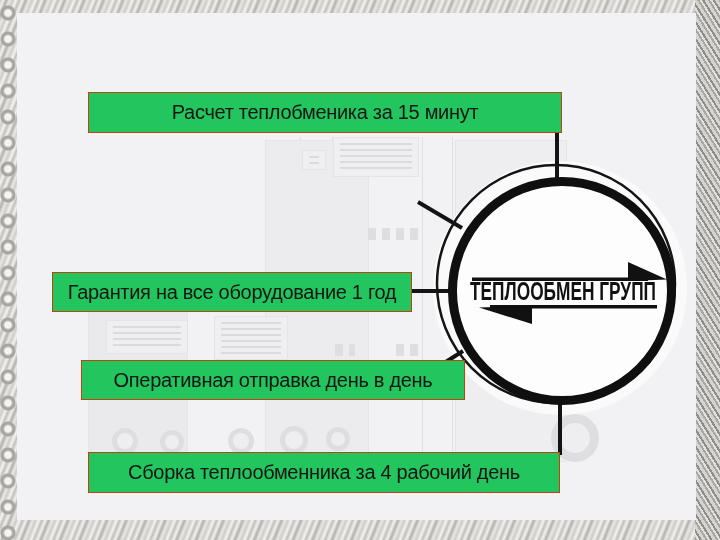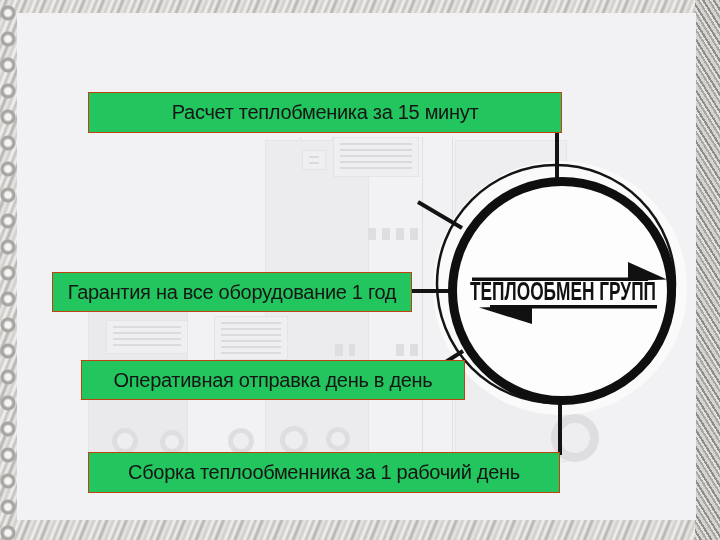--- a/index.html
+++ b/index.html
@@ -147,17 +147,17 @@
   <div class="advbox" id="b1">
     <span>Расчет теплобменика за 15 минут</span>
   </div>
   <div class="advbox" id="b3">
     <span>Гарантия на все оборудование 1 год</span>
   </div>
   <div class="advbox" id="b4">
     <span>Оперативная отправка день в день</span>
   </div>
   <div class="advbox" id="b5">
-    <span>Сборка теплообменника за 1 рабочий день</span>
+    <span>Сборка теплообменника за 4 рабочий день</span>
   </div>
 
 
 </div>
 
 </body></html>

